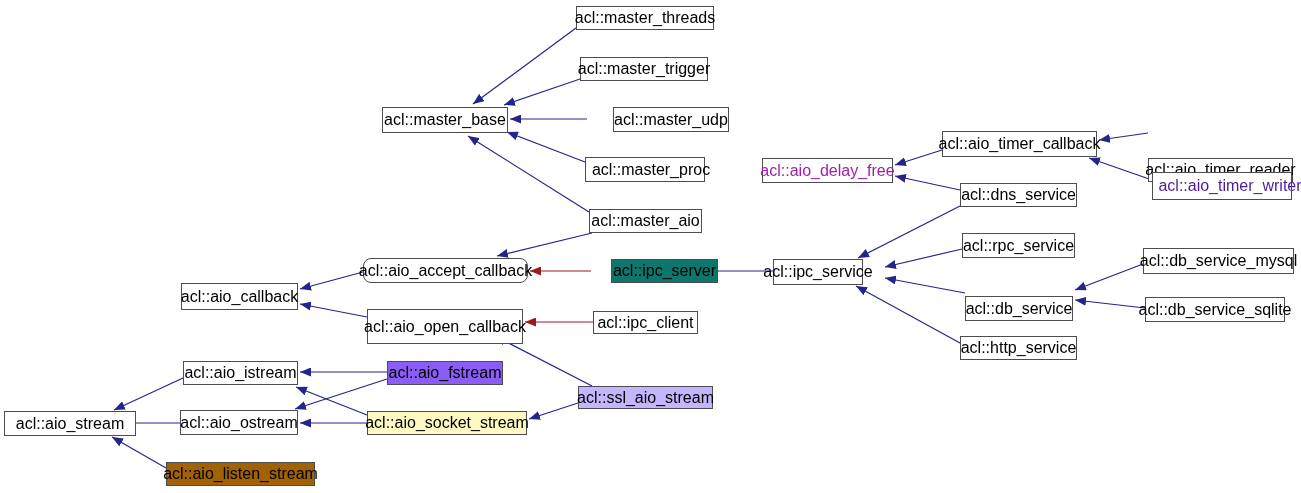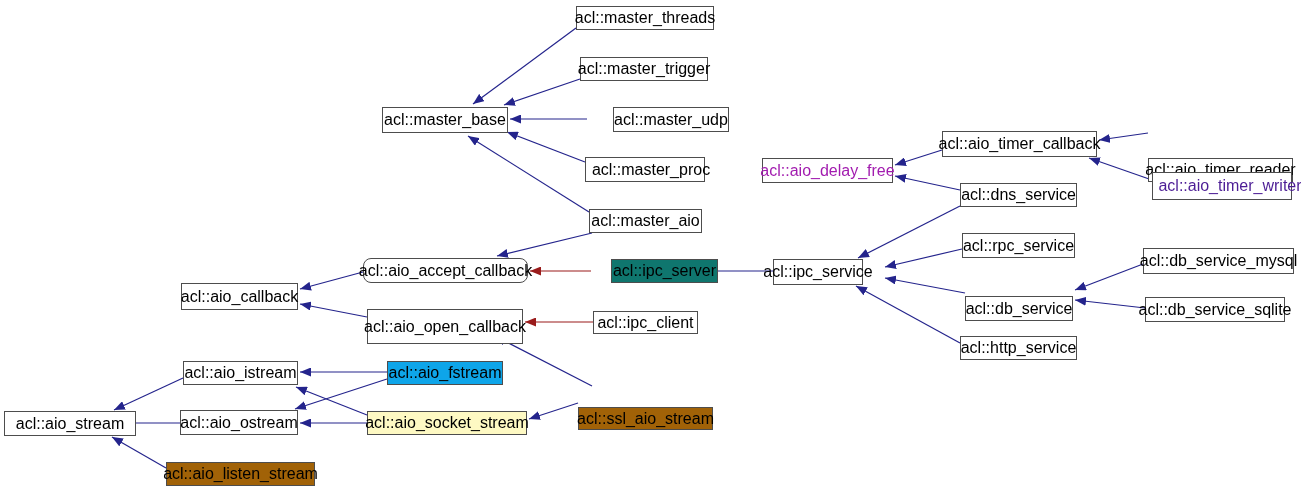--- a/index.html
+++ b/index.html
@@ -99,20 +99,20 @@
       <div class="node" style="left: 1148px; top: 121px; width: 145px; height: 24px; background: rgb(255, 255, 255); border-color: rgb(77, 77, 77); color: rgb(0, 0, 0); margin-top: 37px;">acl::aio_timer_reader</div>
       <div class="node" style="left: 1152px; top: 172px; width: 140px; height: 28px; background: rgb(255, 255, 255); border-color: rgb(77, 77, 77); color: #4c1d95; padding-left: 16px;">acl::aio_timer_writer</div>
       <div class="node" style="left: 960px; top: 183px; width: 117px; height: 24px; background: rgb(255, 255, 255); border-color: rgb(77, 77, 77); color: rgb(0, 0, 0);">acl::dns_service</div>
       <div class="node" style="left: 962px; top: 233px; width: 113px; height: 25px; background: rgb(255, 255, 255); border-color: rgb(77, 77, 77); color: rgb(0, 0, 0);">acl::rpc_service</div>
       <div class="node" style="left: 773px; top: 259px; width: 90px; height: 26px; background: rgb(255, 255, 255); border-color: rgb(77, 77, 77); color: rgb(0, 0, 0);">acl::ipc_service</div>
       <div class="node" style="left: 965px; top: 284px; width: 108px; height: 25px; background: rgb(255, 255, 255); border-color: rgb(77, 77, 77); color: rgb(0, 0, 0); margin-top: 12px;">acl::db_service</div>
       <div class="node" style="left: 1143px; top: 248px; width: 151px; height: 26px; background: rgb(255, 255, 255); border-color: rgb(77, 77, 77); color: rgb(0, 0, 0);">acl::db_service_mysql</div>
       <div class="node" style="left: 1145px; top: 297px; width: 140px; height: 25px; background: rgb(255, 255, 255); border-color: rgb(77, 77, 77); color: rgb(0, 0, 0);">acl::db_service_sqlite</div>
       <div class="node" style="left: 960px; top: 336px; width: 117px; height: 24px; background: rgb(255, 255, 255); border-color: rgb(77, 77, 77); color: rgb(0, 0, 0);">acl::http_service</div>
       <div class="node" style="left: 183px; top: 361px; width: 115px; height: 24px; background: rgb(255, 255, 255); border-color: rgb(77, 77, 77); color: rgb(0, 0, 0);">acl::aio_istream</div>
-      <div class="node" style="left: 387px; top: 361px; width: 116px; height: 24px; background: #0ea5e9; border-color: rgb(77, 77, 77); color: rgb(0, 0, 0);">acl::aio_fstream</div>
+      <div class="node" style="left: 387px; top: 361px; width: 116px; height: 24px; background: #8b5cf6; border-color: rgb(77, 77, 77); color: rgb(0, 0, 0);">acl::aio_fstream</div>
       <div class="node" style="left: 4px; top: 411px; width: 132px; height: 25px; background: rgb(255, 255, 255); border-color: rgb(77, 77, 77); color: rgb(0, 0, 0);">acl::aio_stream</div>
       <div class="node" style="left: 180px; top: 410px; width: 118px; height: 25px; background: rgb(255, 255, 255); border-color: rgb(77, 77, 77); color: rgb(0, 0, 0);">acl::aio_ostream</div>
       <div class="node" style="left: 367px; top: 411px; width: 160px; height: 24px; background: #fef9c3; border-color: rgb(77, 77, 77); color: rgb(0, 0, 0);">acl::aio_socket_stream</div>
-      <div class="node" style="left: 578px; top: 386px; width: 135px; height: 23px; background: #a16207; border-color: rgb(77, 77, 77); color: rgb(0, 0, 0); margin-top: 21px;">acl::ssl_aio_stream</div>
+      <div class="node" style="left: 578px; top: 386px; width: 135px; height: 23px; background: #c4b5fd; border-color: rgb(77, 77, 77); color: rgb(0, 0, 0);">acl::ssl_aio_stream</div>
       <div class="node" style="left: 166px; top: 462px; width: 149px; height: 24px; background: #a16207; border-color: rgb(77, 77, 77); color: rgb(0, 0, 0);">acl::aio_listen_stream</div>
     </div>
 </div>
 
 </body></html>

